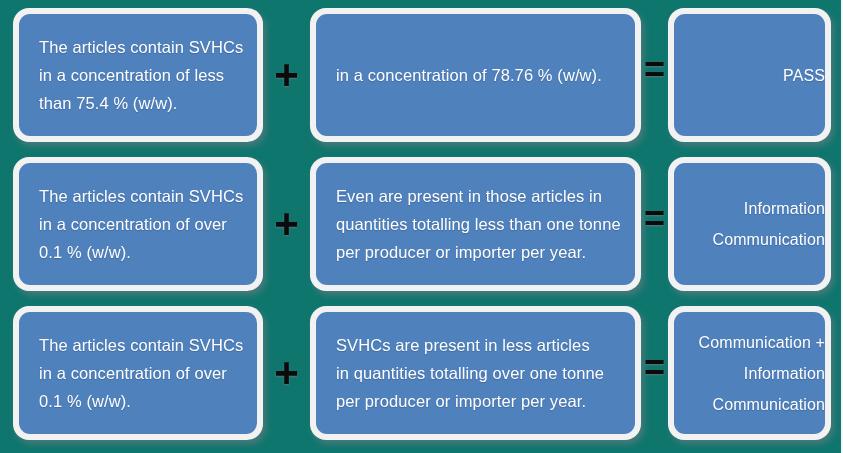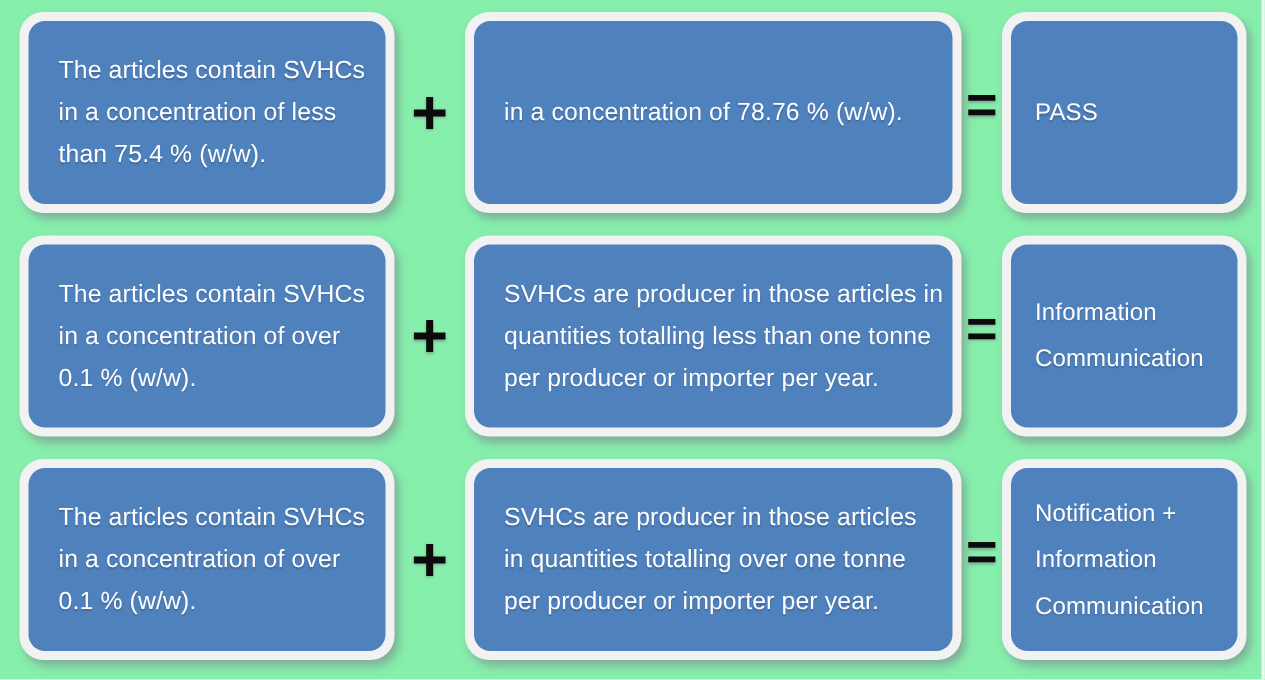--- a/index.html
+++ b/index.html
@@ -11,21 +11,21 @@
     width: 843px;
     height: 453px;
     overflow: hidden;
     font-family: "Liberation Sans", sans-serif;
   }
 
   #diagram {
     position: relative;
     width: 843px;
     height: 453px;
-    background: #86efac;
+    background: #0f766e;
   }
 
   .row {
     position: absolute;
     left: 0;
     width: 843px;
     display: block;
   }
 
   .row-1 { top: 8px;   height: 134px; }
@@ -56,21 +56,21 @@
     overflow: hidden;
   }
 
   
   .col-a { left: 13px;  width: 250px; }
   .col-b { left: 310px; width: 331px; }
   .col-c { left: 668px; width: 163px; }
 
   .col-a .box-inner,
   .col-b .box-inner { padding: 0 20px; }
-  .col-c .box-inner { padding: 0 16px; align-items: flex-start; }
+  .col-c .box-inner { padding: 0 0; align-items: flex-end; }
 
   .line {
     display: block;
     font-size: 16.5px;
     line-height: 28px;
     white-space: nowrap;
     letter-spacing: 0.1px;
     text-shadow: 0 1px 1px rgba(0,0,0,0.18);
   }
   .col-c .line {
@@ -151,21 +151,21 @@
         <span class="line">The articles contain SVHCs</span>
         <span class="line">in a concentration of over</span>
         <span class="line">0.1 % (w/w).</span>
       </div>
     </div>
 
     <div class="op op-plus">+</div>
 
     <div class="box col-b">
       <div class="box-inner">
-        <span class="line">SVHCs are producer in those articles in</span>
+        <span class="line">Even are present in those articles in</span>
         <span class="line">quantities totalling less than one tonne</span>
         <span class="line">per producer or importer per year.</span>
       </div>
     </div>
 
     <div class="op op-equals">=</div>
 
     <div class="box col-c">
       <div class="box-inner">
         <span class="line">Information</span>
@@ -181,31 +181,31 @@
         <span class="line">The articles contain SVHCs</span>
         <span class="line">in a concentration of over</span>
         <span class="line">0.1 % (w/w).</span>
       </div>
     </div>
 
     <div class="op op-plus">+</div>
 
     <div class="box col-b">
       <div class="box-inner">
-        <span class="line">SVHCs are producer in those articles</span>
+        <span class="line">SVHCs are present in less articles</span>
         <span class="line">in quantities totalling over one tonne</span>
         <span class="line">per producer or importer per year.</span>
       </div>
     </div>
 
     <div class="op op-equals">=</div>
 
     <div class="box col-c">
       <div class="box-inner">
-        <span class="line">Notification +</span>
+        <span class="line">Communication +</span>
         <span class="line">Information</span>
         <span class="line">Communication</span>
       </div>
     </div>
   </div>
 
   <div class="page-edge"></div>
 </div>
 
 </body></html>

